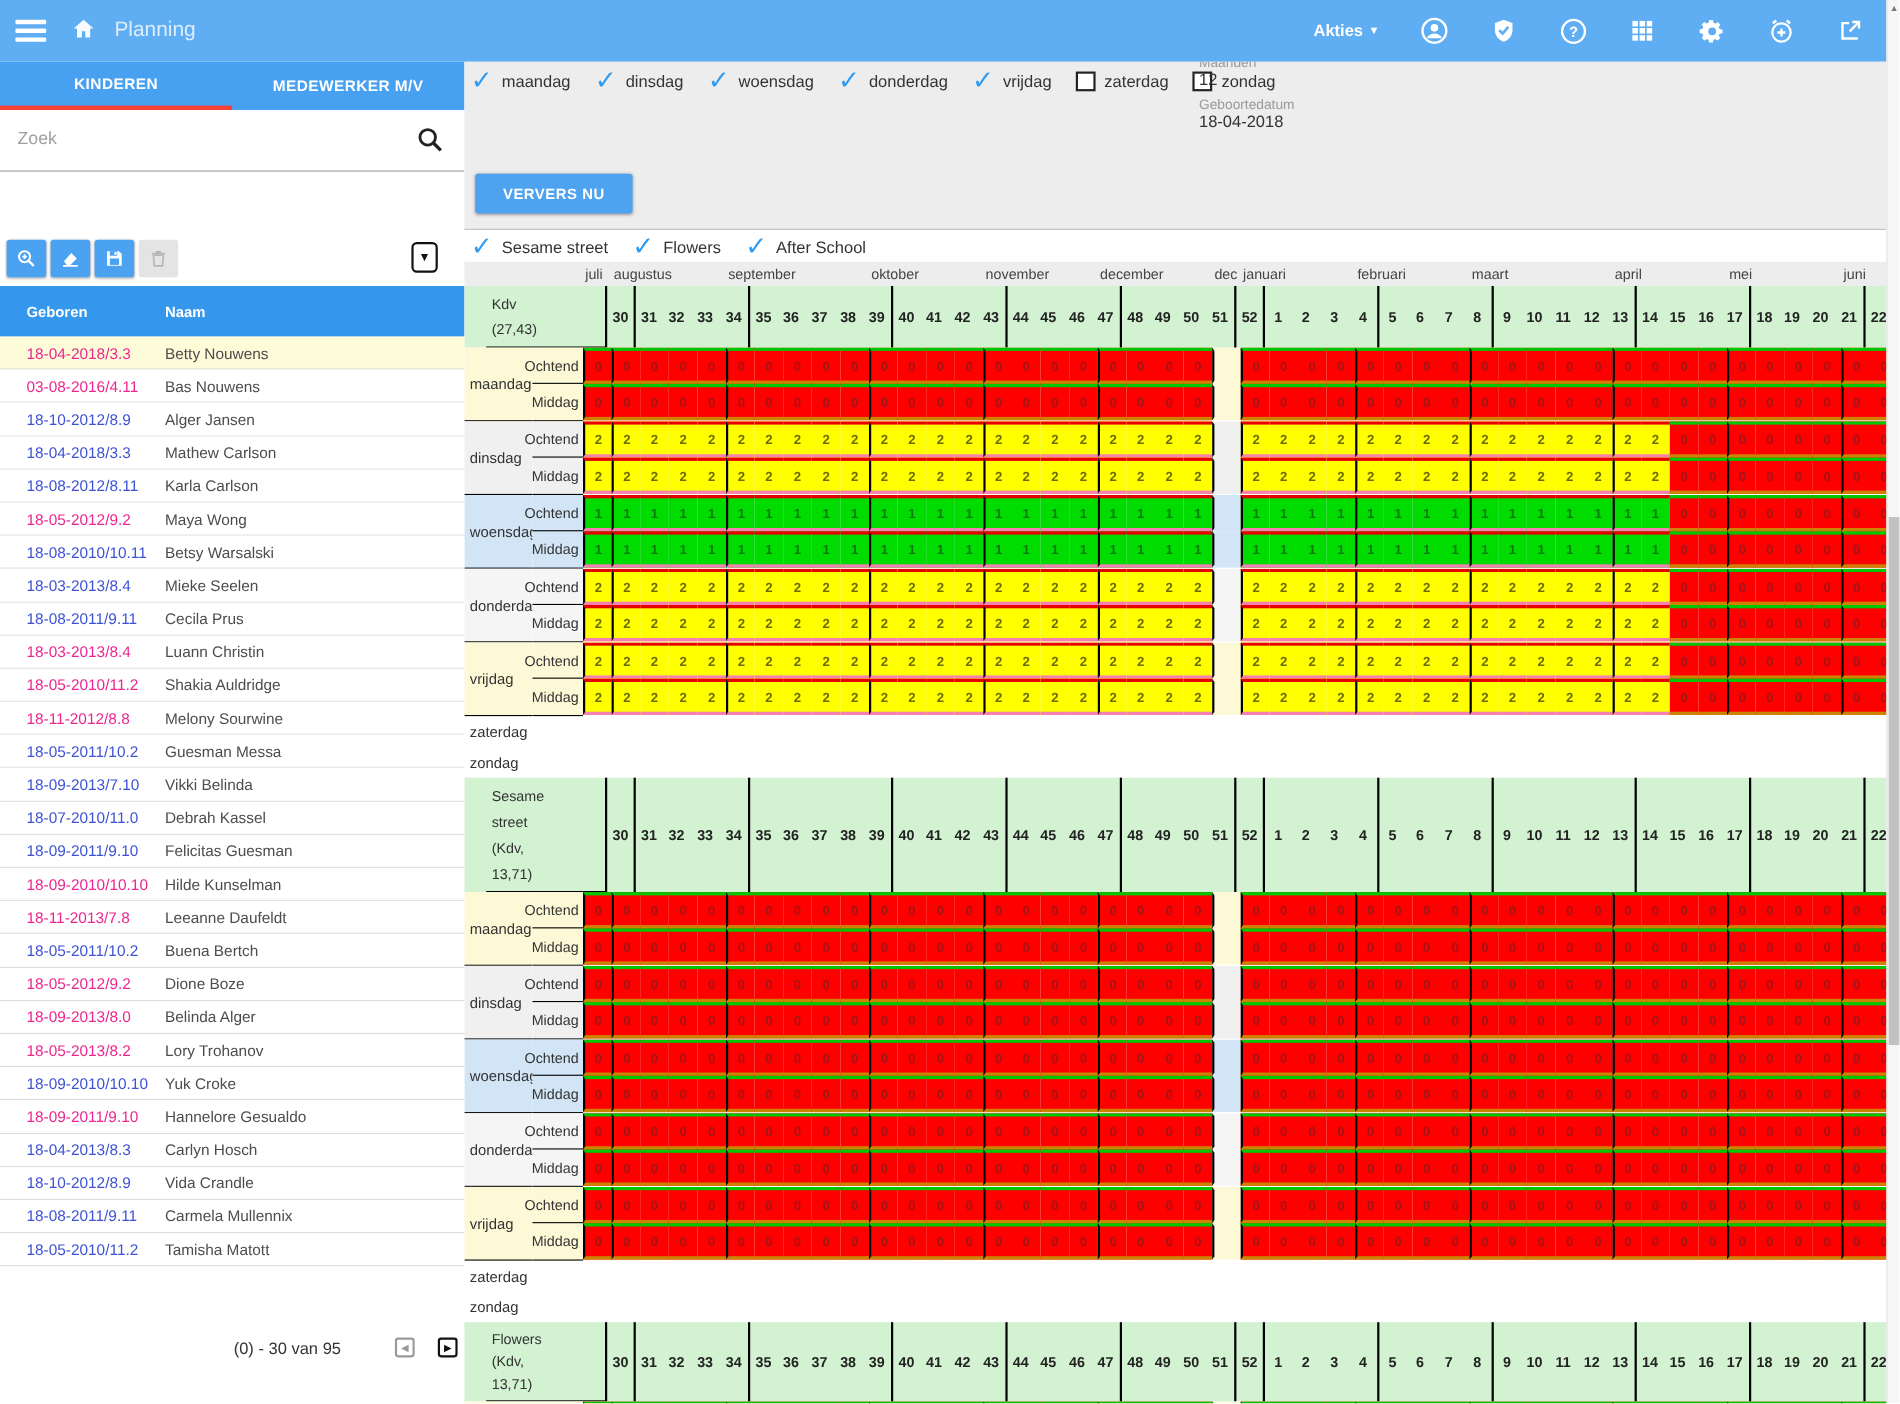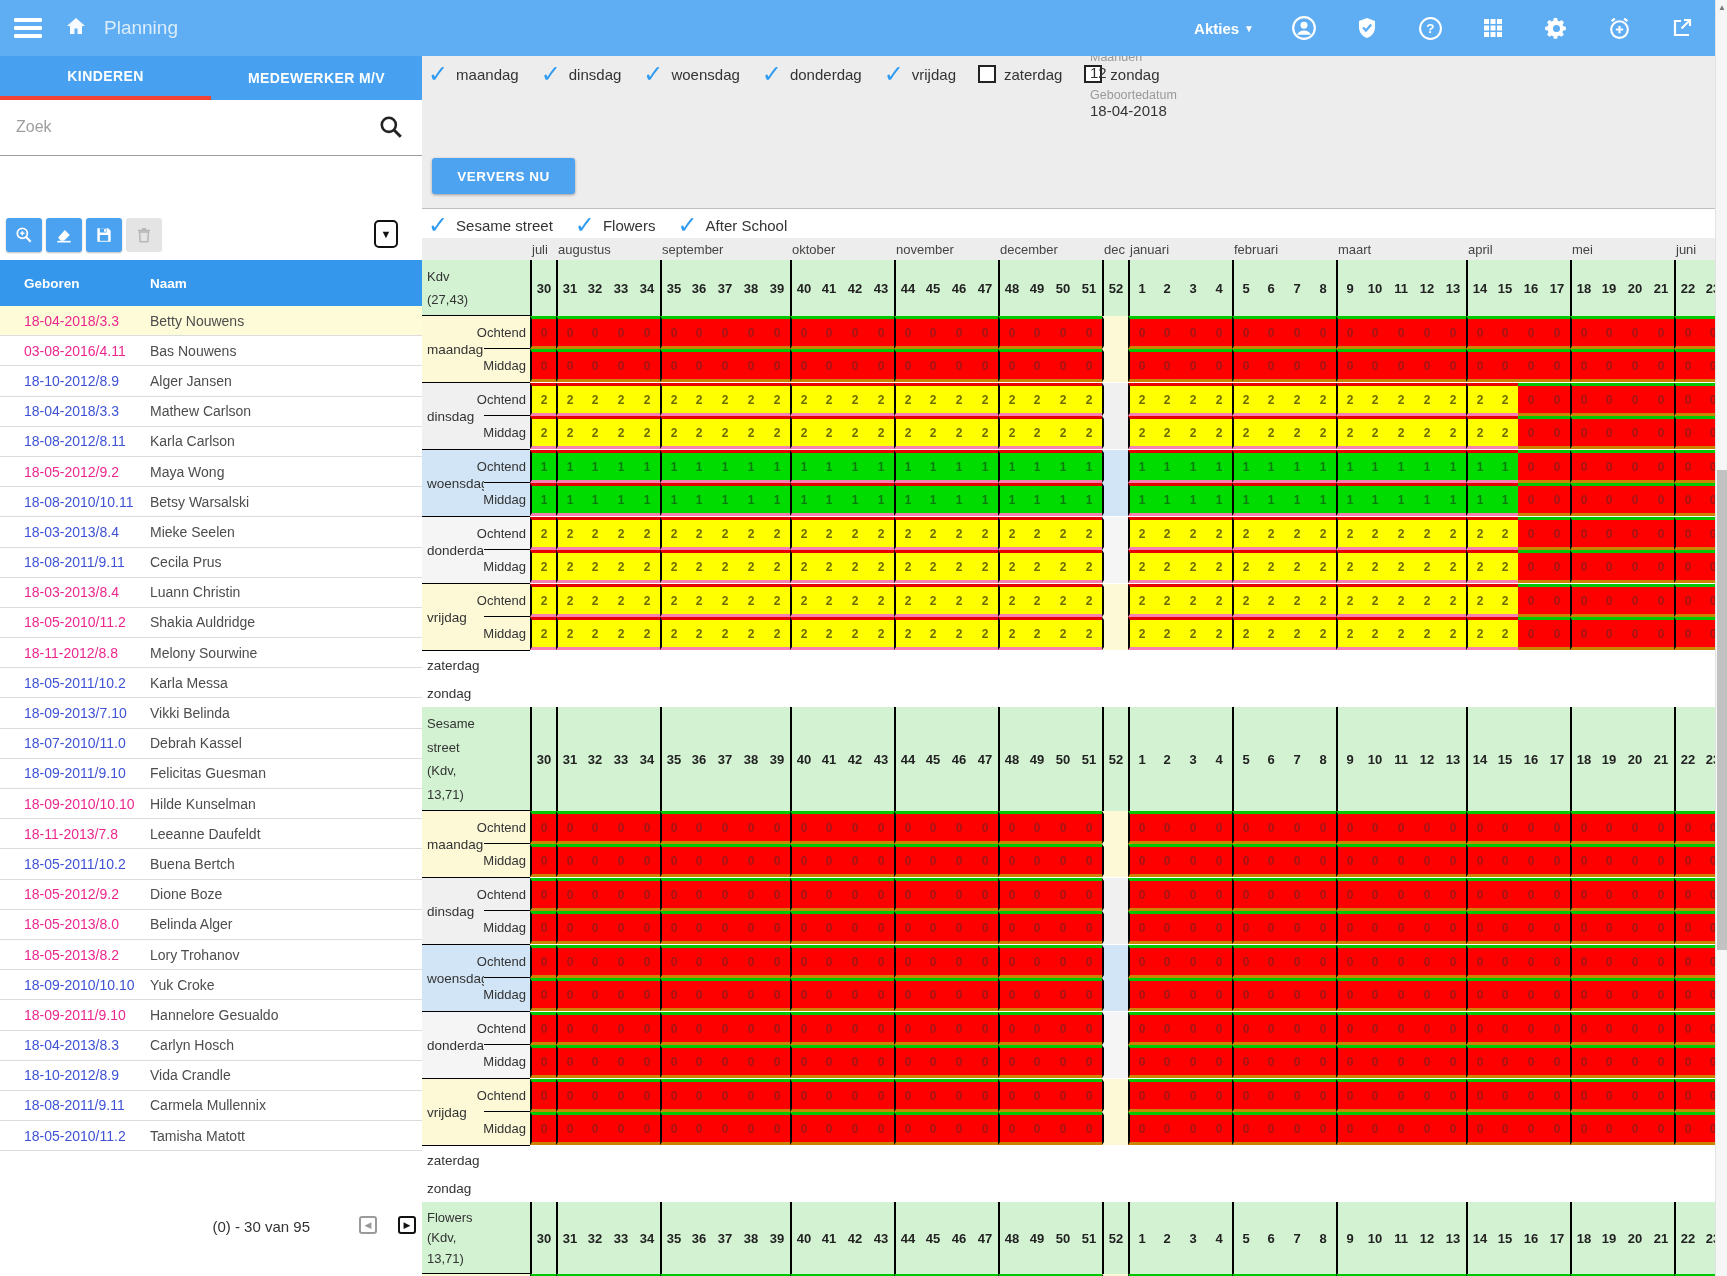--- a/index.html
+++ b/index.html
@@ -60,21 +60,21 @@
   .fld-lbl{font-size:12.5px;color:#9a9a9a;}
   .fld-val{font-size:15px;color:#333;margin-bottom:7px;}
   .refresh{position:absolute;left:10px;top:102px;width:143px;height:36px;background:#4da3f0;color:#fff;font-size:13.5px;font-weight:bold;letter-spacing:.5px;border:none;border-radius:3px;cursor:pointer;box-shadow:0 1px 3px rgba(0,0,0,.35);}
   .locrow{position:absolute;left:6px;top:157px;display:flex;align-items:center;gap:22px;background:#fff;}
 
   
   .grid{position:absolute;left:0;top:182px;width:1304px;}
   .months-row{display:flex;height:22px;background:#ededed;align-items:center;}
   .m-spacer{width:108px;flex:0 0 108px;}
   .month-label{font-size:13px;color:#444;padding-left:2px;box-sizing:border-box;overflow:visible;white-space:nowrap;flex:0 0 auto;}
-  .grp-header{display:flex;background:#d2f2d2;}
+  .grp-header{display:flex;background:#d2f2d2;padding-left:20px;}
   .grp-label{width:108px;flex:0 0 108px;box-sizing:border-box;padding:5px 0 4px 5px;display:flex;flex-direction:column;justify-content:space-around;border-bottom:1px solid #000;}
   .grp-line{font-size:13px;color:#333;line-height:1;}
   .wk-cell{width:26px;flex:0 0 26px;display:flex;align-items:center;justify-content:center;font-size:13px;font-weight:bold;color:#222;box-sizing:border-box;}
   .bl{border-left:2px solid #000;}
   .day-block{display:flex;}
   .day-label{width:62px;flex:0 0 62px;box-sizing:border-box;padding-left:5px;font-size:13.5px;color:#333;display:flex;align-items:center;border-bottom:1px solid #000;}
   .sub-col{width:46px;flex:0 0 46px;box-sizing:border-box;border-bottom:1px solid #000;}
   .slot-label{height:33px;display:flex;align-items:center;justify-content:flex-end;padding-right:4px;font-size:13px;color:#333;box-sizing:border-box;}
   .slot-label.first{border-bottom:1px solid #000;}
   .cells-area{flex:1;overflow:hidden;}
@@ -253,21 +253,21 @@
         <div class="trow">
           <span class="c1 date-p">18-05-2010/11.2</span>
           <span class="c2">Shakia Auldridge</span>
         </div>
         <div class="trow">
           <span class="c1 date-p">18-11-2012/8.8</span>
           <span class="c2">Melony Sourwine</span>
         </div>
         <div class="trow">
           <span class="c1 date-b">18-05-2011/10.2</span>
-          <span class="c2">Karla Messa</span>
+          <span class="c2">Guesman Messa</span>
         </div>
         <div class="trow">
           <span class="c1 date-b">18-09-2013/7.10</span>
           <span class="c2">Vikki Belinda</span>
         </div>
         <div class="trow">
           <span class="c1 date-b">18-07-2010/11.0</span>
           <span class="c2">Debrah Kassel</span>
         </div>
         <div class="trow">
@@ -284,21 +284,21 @@
         </div>
         <div class="trow">
           <span class="c1 date-b">18-05-2011/10.2</span>
           <span class="c2">Buena Bertch</span>
         </div>
         <div class="trow">
           <span class="c1 date-p">18-05-2012/9.2</span>
           <span class="c2">Dione Boze</span>
         </div>
         <div class="trow">
-          <span class="c1 date-p">18-05-2013/8.0</span>
+          <span class="c1 date-p">18-09-2013/8.0</span>
           <span class="c2">Belinda Alger</span>
         </div>
         <div class="trow">
           <span class="c1 date-p">18-05-2013/8.2</span>
           <span class="c2">Lory Trohanov</span>
         </div>
         <div class="trow">
           <span class="c1 date-b">18-09-2010/10.10</span>
           <span class="c2">Yuk Croke</span>
         </div>

